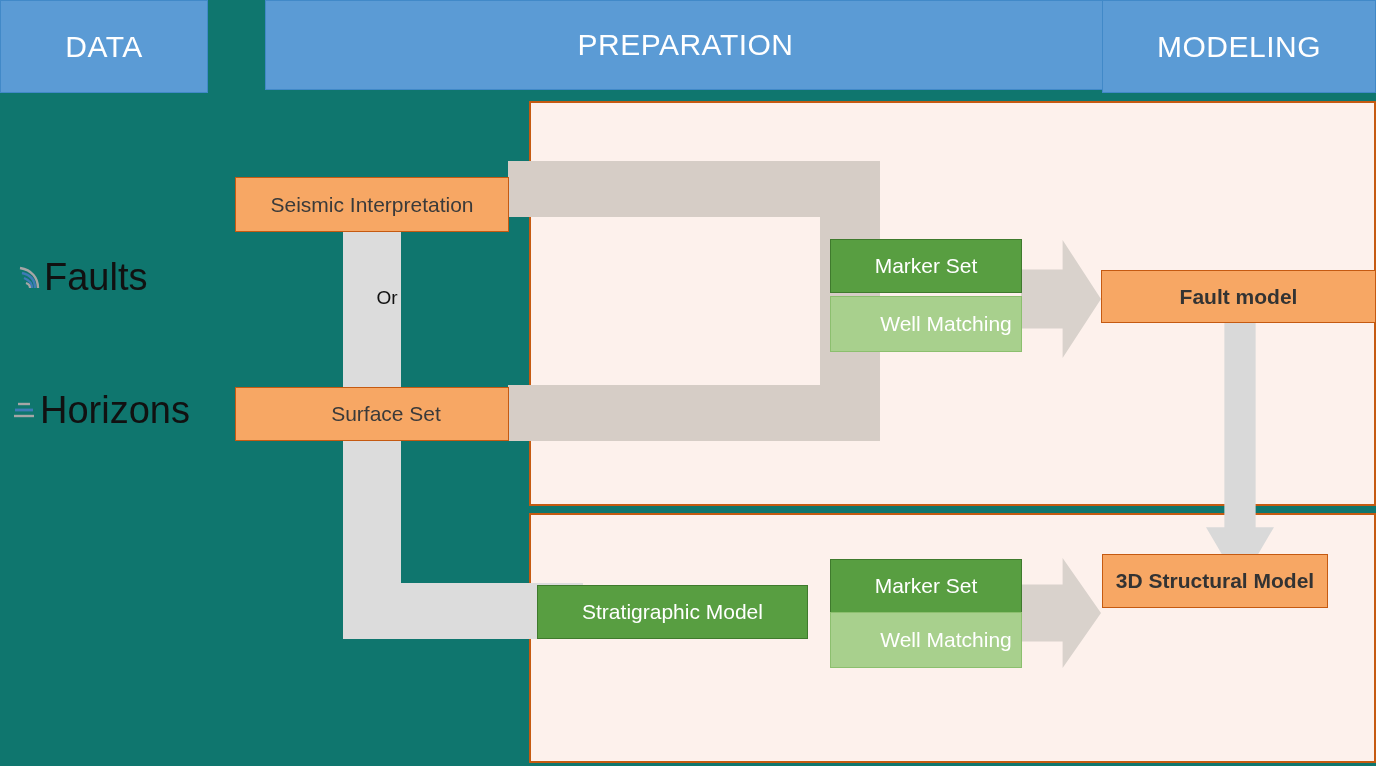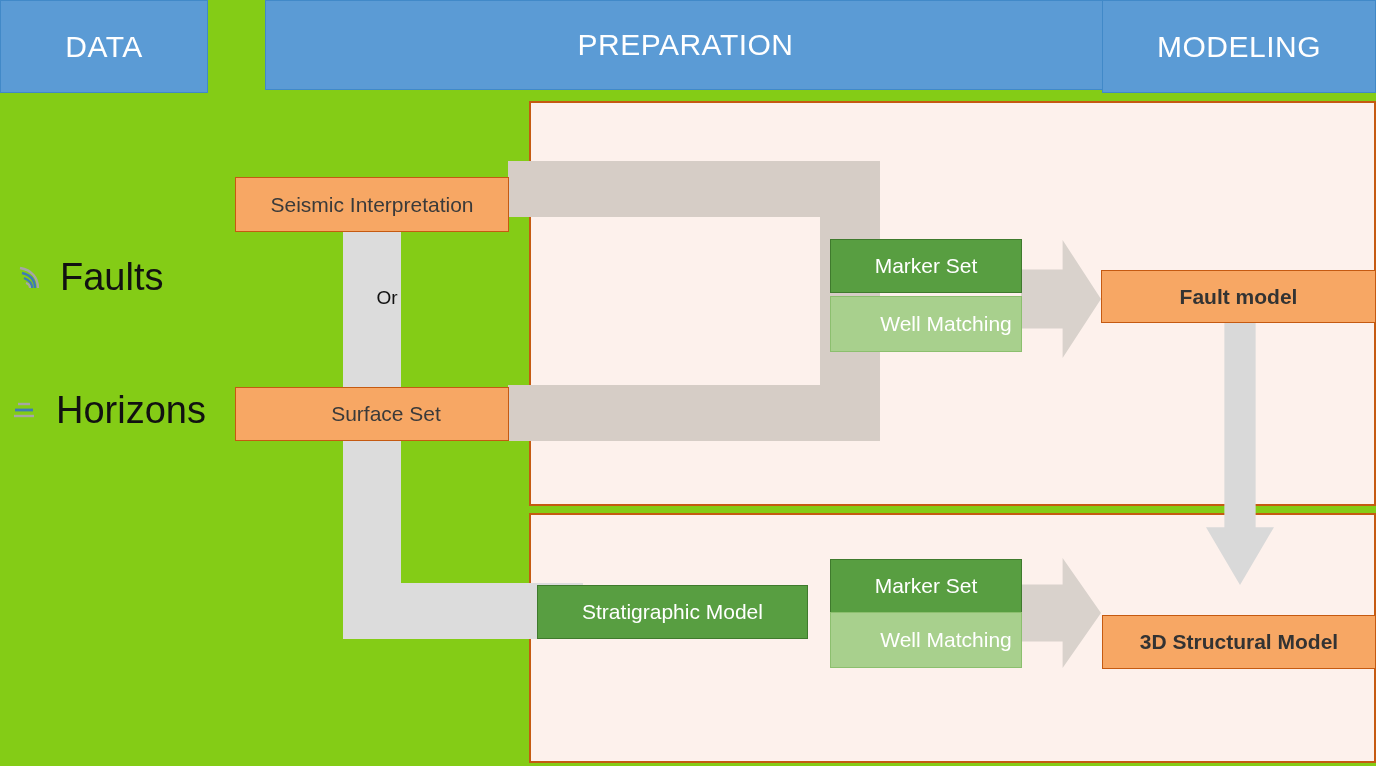--- a/index.html
+++ b/index.html
@@ -7,21 +7,21 @@
     padding: 0;
     background: #ffffff;
   }
   body {
     font-family: "Liberation Sans", sans-serif;
   }
   #canvas {
     position: relative;
     width: 1376px;
     height: 766px;
-    background: #84cc16;
+    background: #0f766e;
     overflow: hidden;
   }
   .abs { position: absolute; box-sizing: border-box; }
 
   
   .hdr {
     background: #5B9BD5;
     border: 1px solid #4189c8;
     color: #ffffff;
     display: flex;
@@ -32,21 +32,21 @@
     font-family: "Liberation Sans", sans-serif;
   }
   #hdr-data        { left: 0px;    top: 0px; width: 208px; height: 93px; }
   #hdr-preparation { left: 234px;  top: 0px; width: 841px; height: 90px; margin-left: 31px; }
   #hdr-modeling    { left: 1102px; top: 0px; width: 274px; height: 93px; }
 
   
   .legend-item {
     display: flex;
     align-items: center;
-    gap: 16px;
+    gap: 0;
   }
   .legend-label {
     font-size: 38px;
     color: #111111;
     font-family: "Liberation Sans", sans-serif;
     line-height: 1;
   }
   #legend-faults   { left: 16px; top: 258px; }
   #legend-horizons { left: 10px; top: 391px; }
 
@@ -96,21 +96,21 @@
     align-items: center;
     justify-content: center;
     font-size: 21px;
     font-family: "Liberation Sans", sans-serif;
   }
   #box-seismic { left: 235px; top: 177px; width: 274px; height: 55px; }
   #box-surface { left: 235px; top: 387px; width: 274px; height: 54px; padding-left: 28px; }
 
   .orange-box.bold { font-weight: bold; font-size: 21px; color: #333333; }
   #box-fault-model { left: 1101px; top: 270px;  width: 275px; height: 53px; }
-  #box-3d-model    { left: 1102px; top: 615px;  width: 274px; height: 54px; }
+  #box-3d-model    { left: 1102px; top: 554px;  width: 226px; height: 54px; }
 
   
   .green-dark {
     background: #589E41;
     border: 1px solid #3f7a2d;
     color: #ffffff;
     display: flex; align-items: center; justify-content: center;
     font-size: 21px;
   }
   .green-light {

